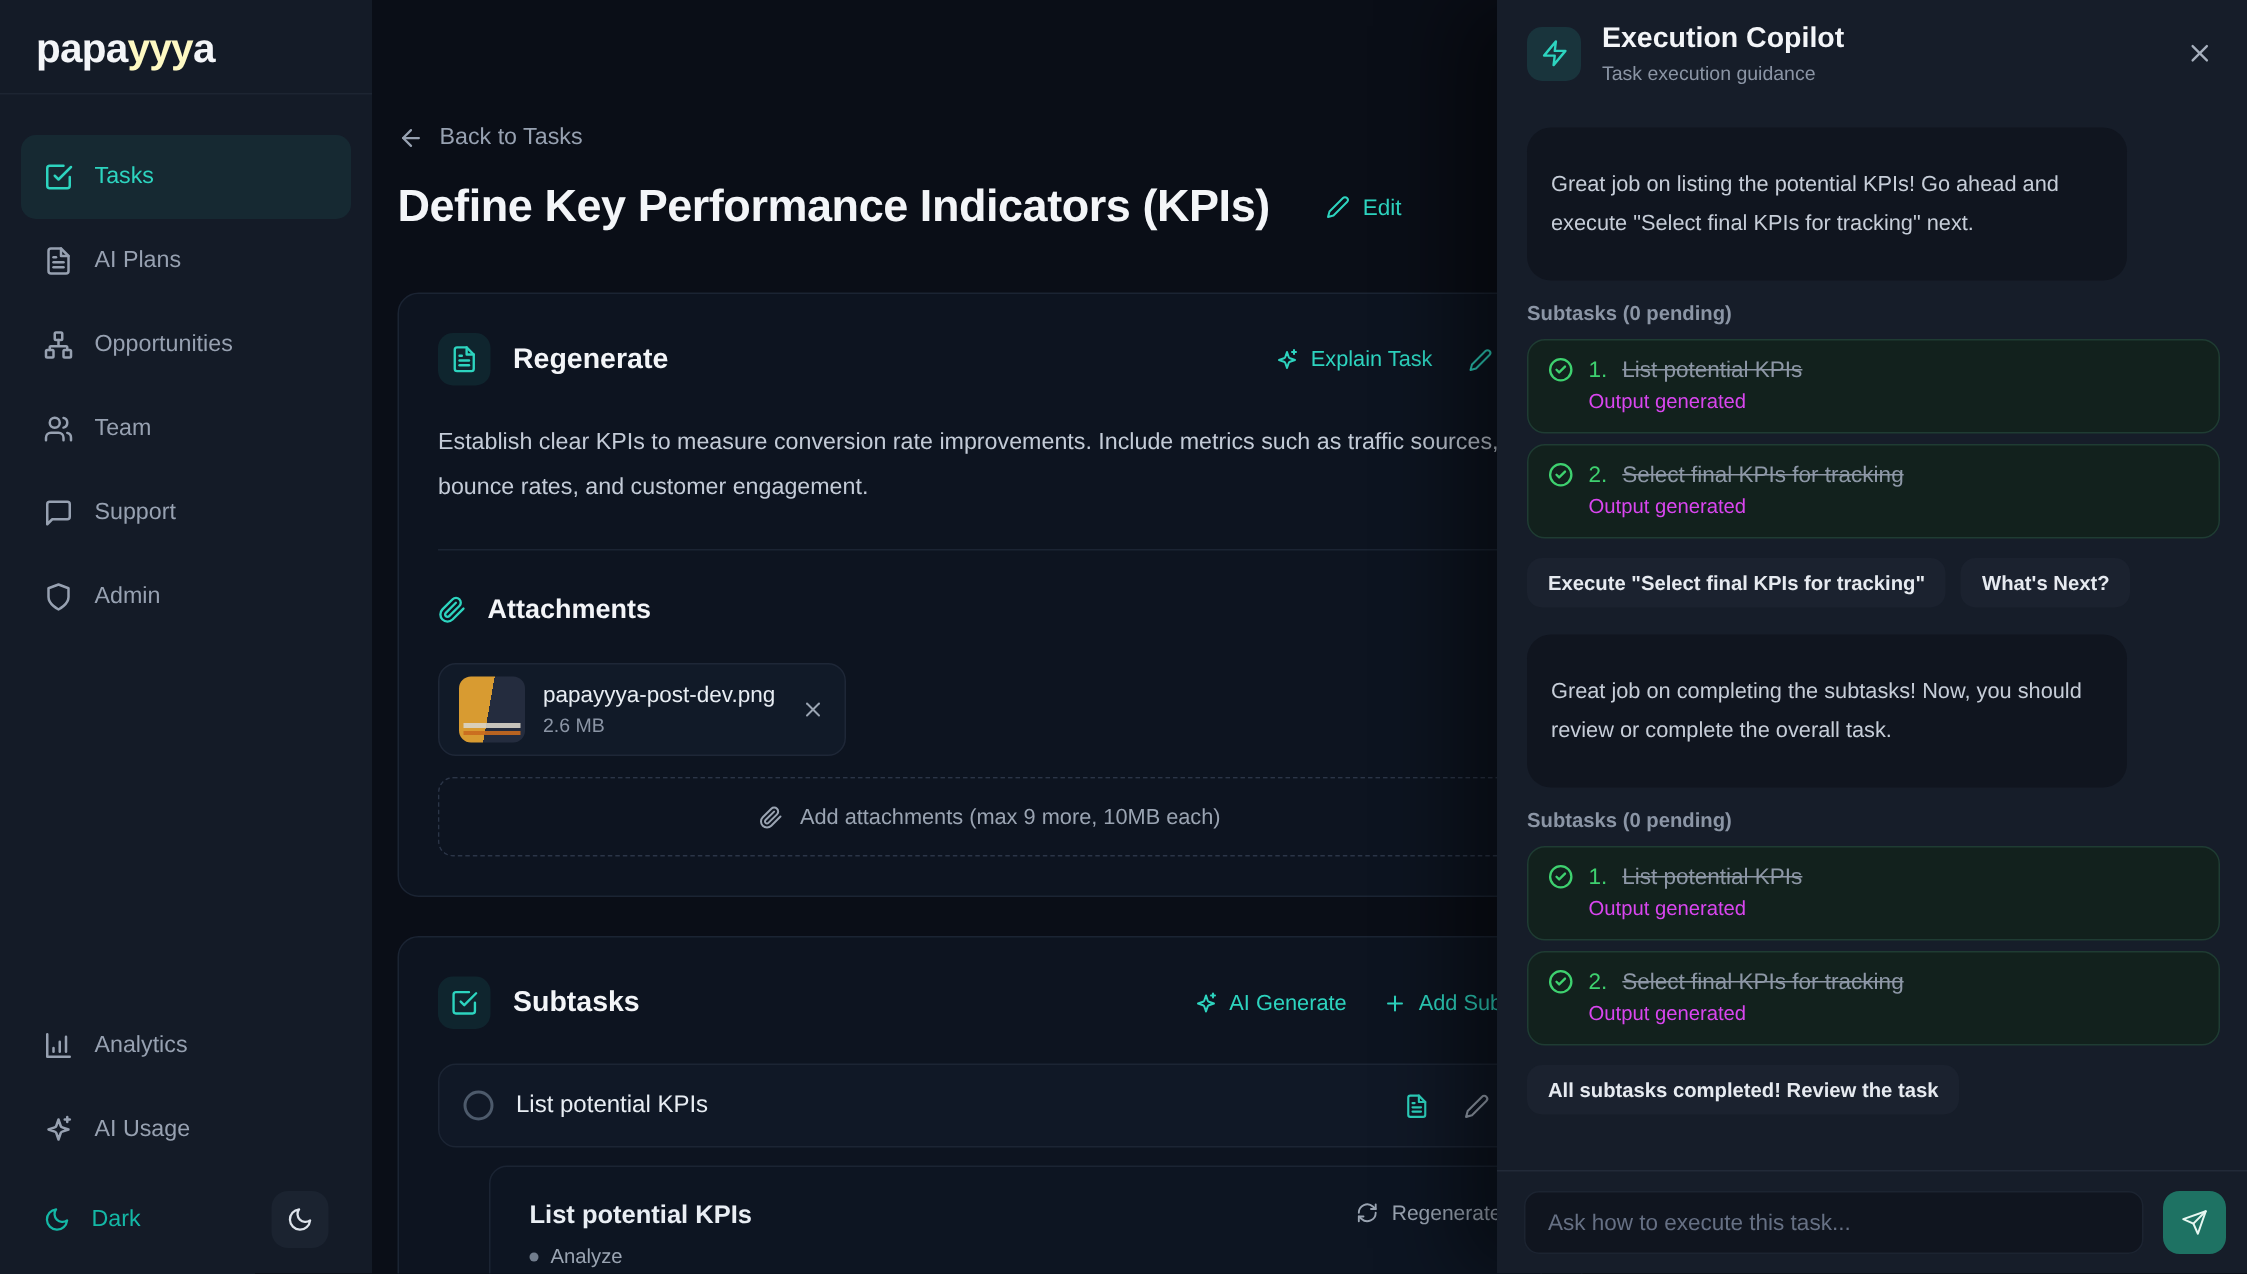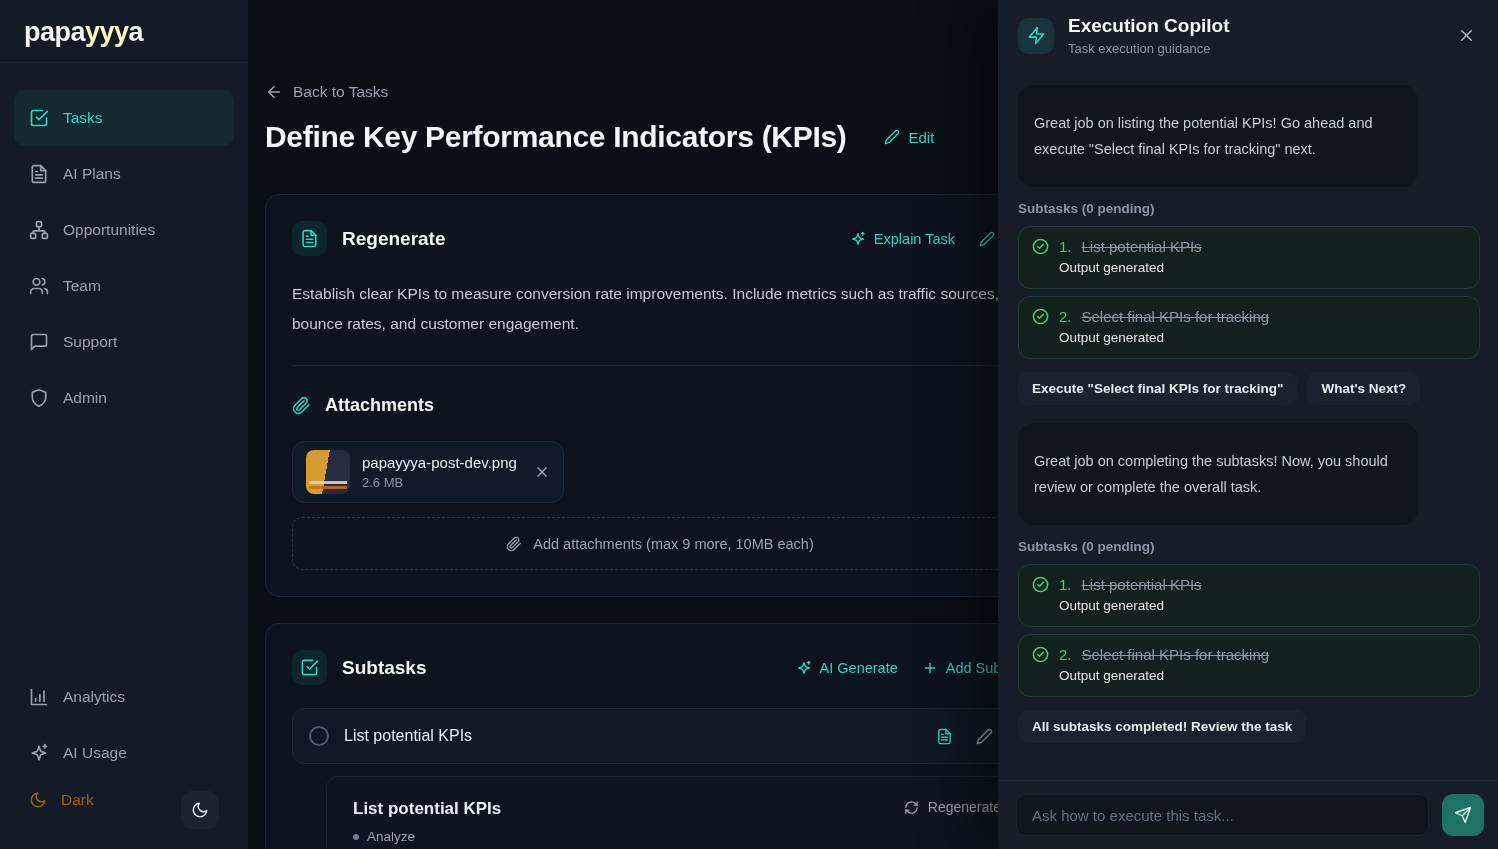--- a/index.html
+++ b/index.html
@@ -13,21 +13,21 @@
 
   
   .sidebar { position:absolute; left:0; top:0; bottom:0; width:248px; background:#141b27; display:flex; flex-direction:column; z-index:2; }
   .logo { padding:17px 24px 14px; font-size:27px; font-weight:bold; letter-spacing:-0.5px; color:#f3f5f8; border-bottom:1px solid #1d2532; }
   .logo .accent { color:#fef9c3; }
   .nav { padding:27px 14px 0; display:flex; flex-direction:column; }
   .nav-item { display:flex; align-items:center; gap:14px; height:56px; padding:0 15px; border-radius:10px; color:#97a1b1; font-size:15.5px; cursor:pointer; }
   .nav-item.active { background:rgba(45,212,191,0.08); color:#2dd4bf; }
   .sidebar-spacer { flex:1; }
   .sidebar-bottom { padding:0 14px 14px; }
-  .theme-row { display:flex; gap:14px; height:44px; padding:0 15px; color:#a16207; font-size:15.5px; margin-top:10px; }
+  .theme-row { display:flex; align-items:center; gap:14px; height:44px; padding:0 15px; color:#14b8a6; font-size:15.5px; margin-top:10px; }
   .theme-toggle { margin-left:auto; width:38px; height:38px; border-radius:11px; background:#1b2330; border:none; display:flex; align-items:center; justify-content:center; color:#dde3eb; cursor:pointer; }
 
   
   .main { position:absolute; left:248px; top:0; width:1250px; height:849px; z-index:1; }
   .back-link { display:inline-flex; align-items:center; gap:10px; color:#97a1b1; font-size:15.5px; margin:83px 0 0 17px; cursor:pointer; }
   .back-link .ic { width:18px; height:18px; }
   .title-row { display:flex; align-items:center; gap:37px; margin:15px 0 0 17px; }
   .page-title { margin:0; font-size:30px; font-weight:800; color:#f3f5f8; letter-spacing:-0.3px; }
   .edit-btn { display:inline-flex; align-items:center; gap:9px; color:#2dd4bf; font-size:15px; cursor:pointer; }
   .edit-btn .ic { width:16px; height:16px; }
@@ -89,21 +89,21 @@
   .cop-body { flex:1; padding:16px 18px 0 20px; overflow:hidden; }
   .msg-card { background:#10151f; border-radius:16px; padding:25px 16px; width:400px; font-size:14.5px; line-height:26px; color:#c6cdd8; }
   .msg-card + .sub-label { margin-top:14px; }
   .sub-label { margin:14px 0 10px; font-size:13.5px; font-weight:bold; color:#8b95a5; }
   .green-card { background:#12211d; border:1px solid #1f3c33; border-radius:12px; padding:11px 13px 13px; margin-bottom:7px; width:462px; }
   .gc-row { display:flex; align-items:center; gap:10px; }
   .gc-check { color:#3ed16f; flex:none; display:flex; }
   .gc-check .ic { width:17px; height:17px; stroke-width:2.2; }
   .gc-num { color:#3ed16f; font-size:15px; }
   .gc-title { color:#8d97a6; font-size:15px; text-decoration:line-through; white-space:nowrap; }
-  .gc-status { margin-left:27px; margin-top:5px; color:#e5e5e5; font-size:13.5px; }
+  .gc-status { margin-left:27px; margin-top:5px; color:#d946ef; font-size:13.5px; }
   .actions-row { display:flex; gap:10px; margin-top:13px; }
   .chip-btn { background:#1b222f; border:none; border-radius:10px; padding:9px 14px; font-size:13.5px; font-weight:bold; color:#e6eaf0; cursor:pointer; white-space:nowrap; font-family:inherit; }
   .msg-gap { margin-top:18px; }
   .cop-footer { border-top:1px solid #222a38; padding:13px 18px; display:flex; gap:13px; align-items:center; }
   .cop-input { flex:1; height:42px; background:#10151f; border:1px solid #1c2431; border-radius:10px; padding:0 15px; color:#dbe2ea; font-size:15px; outline:none; font-family:inherit; }
   .cop-input::placeholder { color:#667084; }
   .send-btn { width:42px; height:42px; border-radius:11px; background:#1e7263; color:#e7f7f1; border:none; display:flex; align-items:center; justify-content:center; cursor:pointer; flex:none; }
   .send-btn .ic { width:18px; height:18px; stroke-width:1.8; }
 </style>
 </head>

